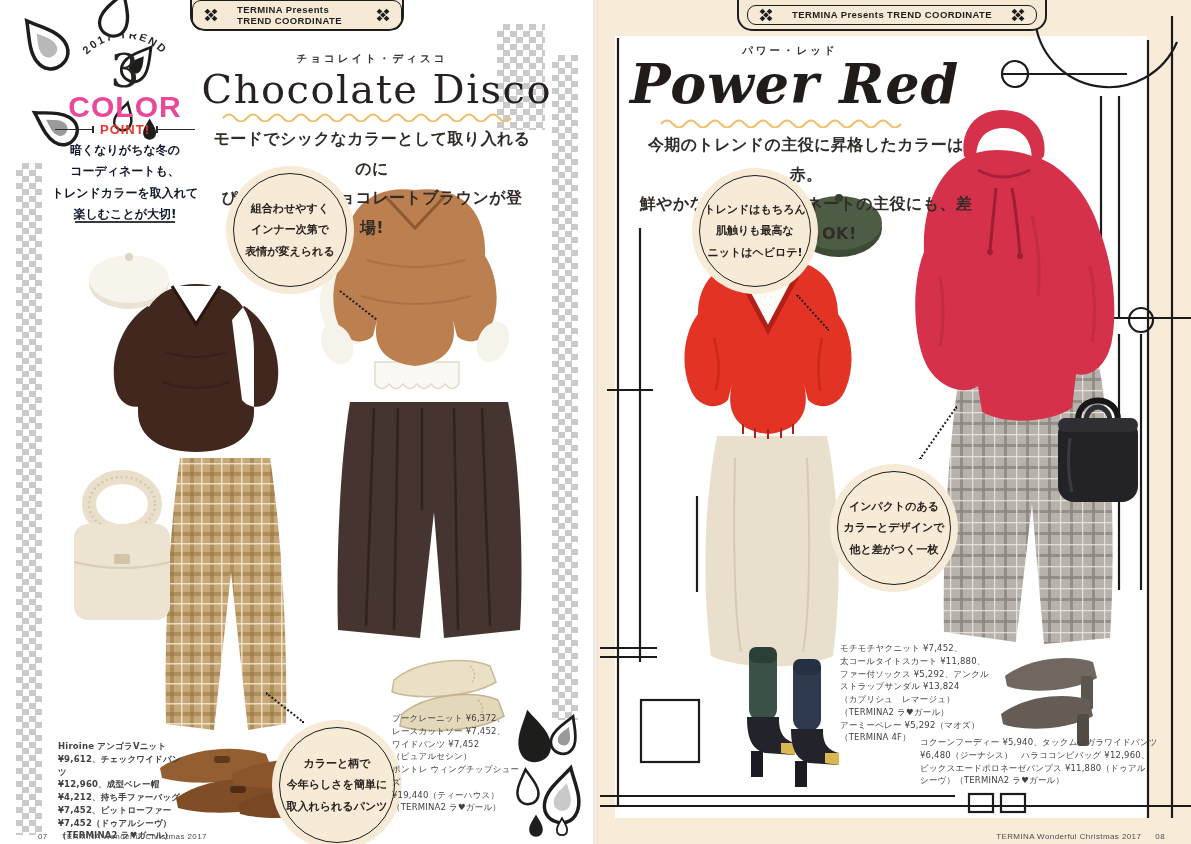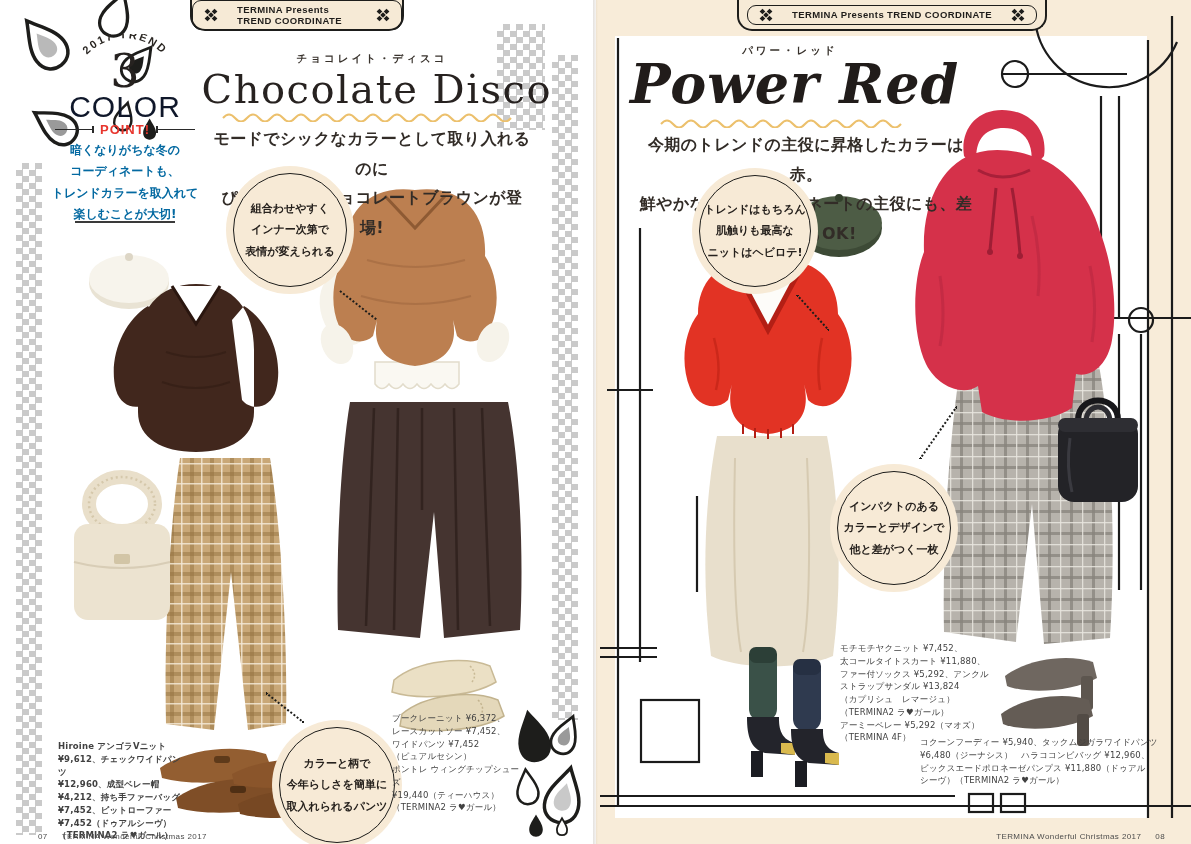--- a/index.html
+++ b/index.html
@@ -23,29 +23,29 @@
           box-shadow:0 -5px 0 #1d1d1b,0 5px 0 #1d1d1b,-5px 0 0 #1d1d1b,5px 0 0 #1d1d1b;}
 
   
   .checker{background:repeating-conic-gradient(#cacaca 0% 25%, transparent 0% 50%);background-size:13px 13px;z-index:2;}
 
   
   .arc-text{font-size:11px;font-weight:bold;letter-spacing:2px;fill:#2a2622;font-family:"Liberation Sans",sans-serif;}
   .big3{position:absolute;left:75px;top:48px;width:100px;text-align:center;font-family:"DejaVu Serif",serif;
         font-size:46px;line-height:1;color:#262220;z-index:10;}
   .colorword{position:absolute;left:40px;top:90px;width:170px;text-align:center;font-family:"Liberation Sans",sans-serif;
-        font-weight:normal;font-size:30px;letter-spacing:1px;color:#0f172a;z-index:10;}
+        font-weight:bold;font-size:30px;letter-spacing:1px;color:#ec4899;z-index:10;}
   .point-row{position:absolute;left:55px;top:122px;width:140px;display:flex;align-items:center;gap:6px;z-index:10;}
   .tick{flex:1;height:1px;background:#2a2a2a;position:relative;}
   .tick::after{content:"";position:absolute;top:-3px;width:1.5px;height:7px;background:#2a2a2a;}
   .tick.l::after{right:0;}
   .tick.r::after{left:0;}
   .point-label{color:#e8362e;font-weight:bold;font-size:13px;letter-spacing:1px;font-family:"Liberation Sans",sans-serif;}
   .badge-note{position:absolute;left:15px;top:140px;width:220px;text-align:center;font-size:12px;font-weight:bold;
-        line-height:1.78;white-space:pre-line;color:#0369a1;z-index:10;}
+        line-height:1.78;white-space:pre-line;color:#0f172a;z-index:10;}
   .badge-rule{position:absolute;left:75px;top:221px;width:100px;height:1.5px;background:#3a3a3a;z-index:10;}
 
   
   .kana-title{position:absolute;text-align:center;font-size:10.5px;font-weight:bold;letter-spacing:3px;color:#38322c;z-index:20;}
   .title-serif{position:absolute;text-align:right;font-family:"DejaVu Serif",serif;font-size:40px;letter-spacing:1.5px;
         color:#272220;z-index:20;white-space:nowrap;}
   .title-script{position:absolute;text-align:center;font-family:"DejaVu Serif",serif;font-style:italic;font-weight:bold;
         font-size:54px;letter-spacing:1px;color:#211c1a;z-index:20;white-space:nowrap;}
   .lead{position:absolute;text-align:center;font-size:16px;font-weight:bold;line-height:1.85;letter-spacing:.4px;
         white-space:pre-line;color:#322c27;z-index:20;}

